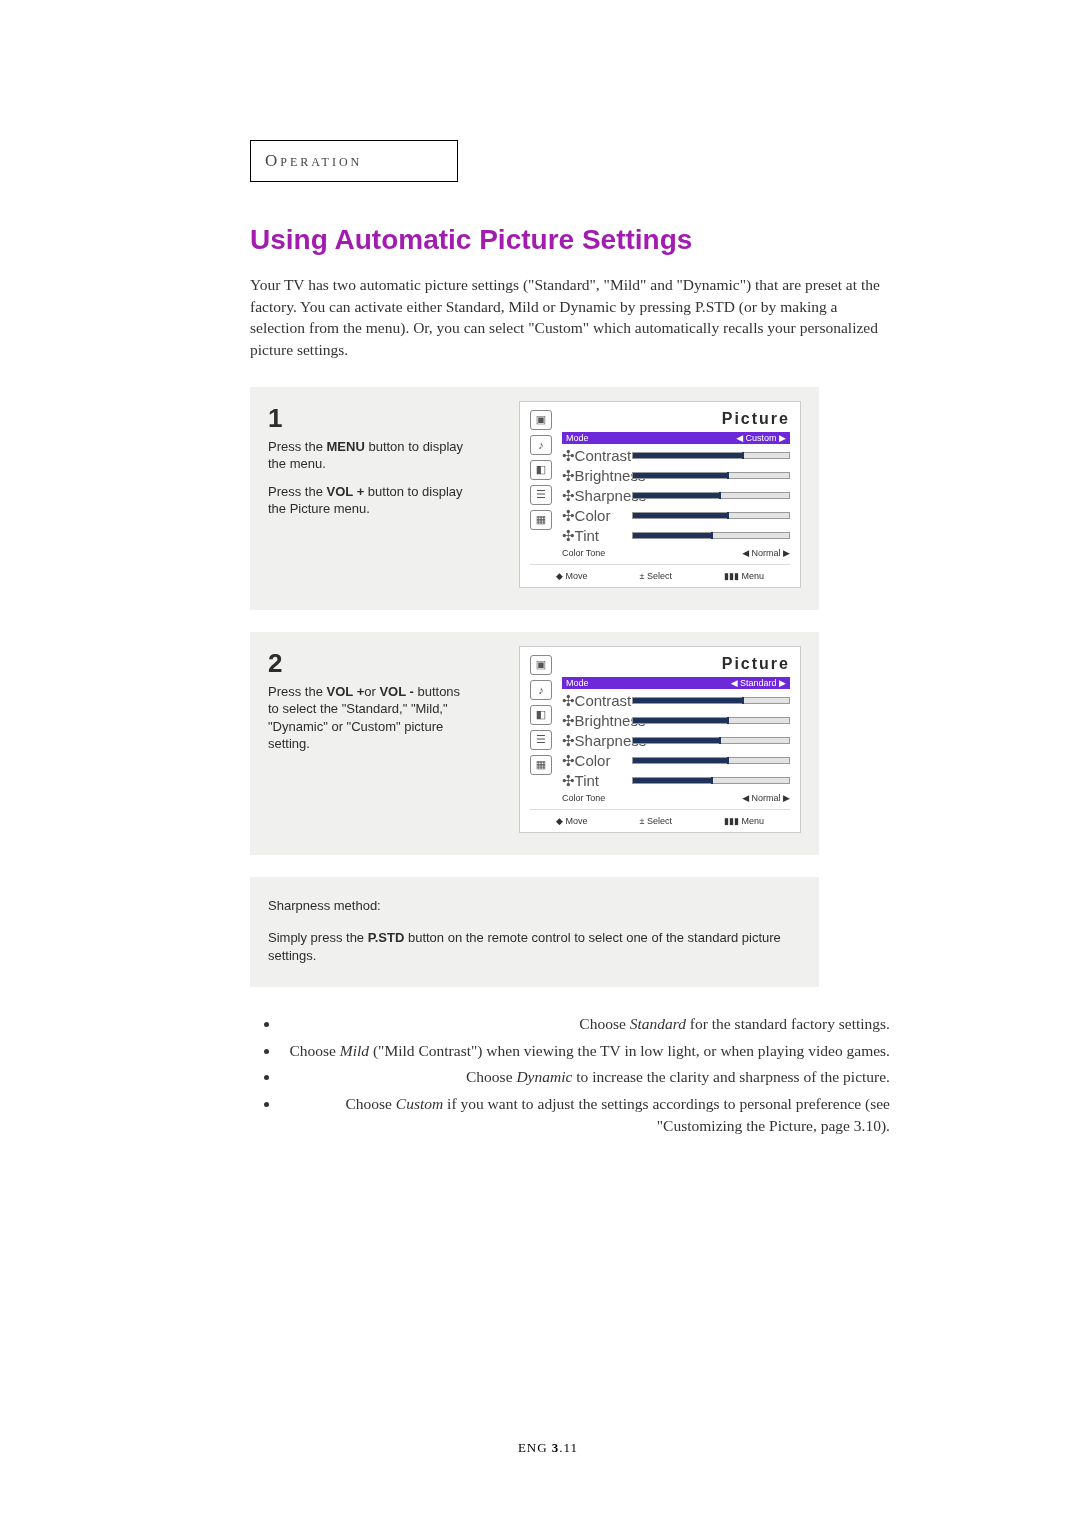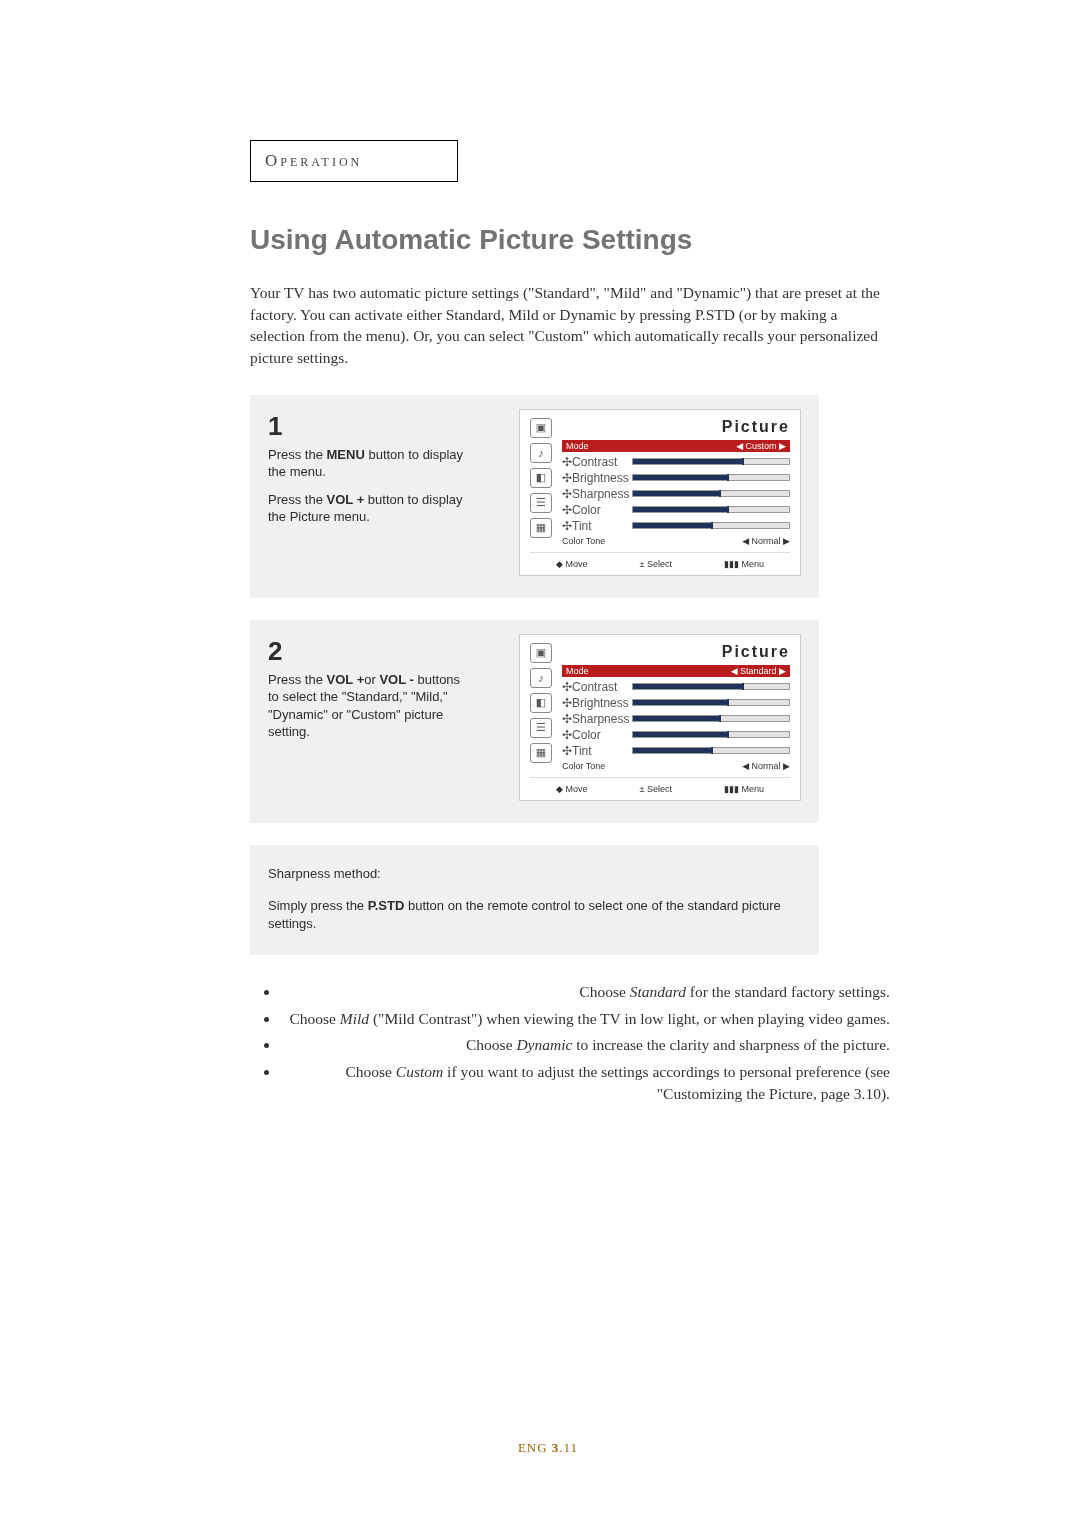--- a/index.html
+++ b/index.html
@@ -23,22 +23,22 @@
     font-variant: small-caps;
     font-size: 17px;
     letter-spacing: 3px;
     color: #444;
     font-family: Georgia, serif;
   }
   .heading {
     font-family: Arial, Helvetica, sans-serif;
     font-weight: bold;
     font-size: 28px;
-    color: #737373;
-    margin-bottom: 26px;
+    color: #a21caf;
+    margin-bottom: 18px;
   }
   .intro {
     font-size: 15.5px;
     line-height: 1.4;
     color: #333;
     margin-bottom: 26px;
     width: 640px;
   }
   .step-block {
     background: #f0f0ef;
@@ -104,30 +104,30 @@
     text-align:right;
     font-size:16px;
     color:#2b2b2b;
     letter-spacing:2px;
     margin-bottom:4px;
     font-weight:bold;
   }
   .osd-row {
     display:flex;
     align-items:center;
-    font-size:12px;
+    font-size:15px;
     color:#2b2b2b;
     padding:1px 0;
   }
   .osd-label {
     width:70px;
     color:#555;
   }
   .osd-mode-row {
-    background:#b91c1c;
+    background:#6d28d9;
     color:#fff;
     padding:1px 4px;
     display:flex;
     justify-content:space-between;
     font-size:9px;
     margin-bottom:2px;
   }
   .osd-val {
     font-size:9px;
   }
@@ -183,21 +183,21 @@
     margin-bottom:4px;
   }
   .em { font-style: italic; }
   .footer-page {
     position:absolute;
     left:16px;right:0;
     bottom:72px;
     text-align:center;
     font-size:13px;
     letter-spacing:1px;
-    color:#a16207;
+    color:#000000;
   }
   .footer-page .b { font-weight:bold; }
   .bold { font-weight:bold; }
 </style>
 </head>
 <body>
 
 <div class="page">
 
   <div class="section-box">

